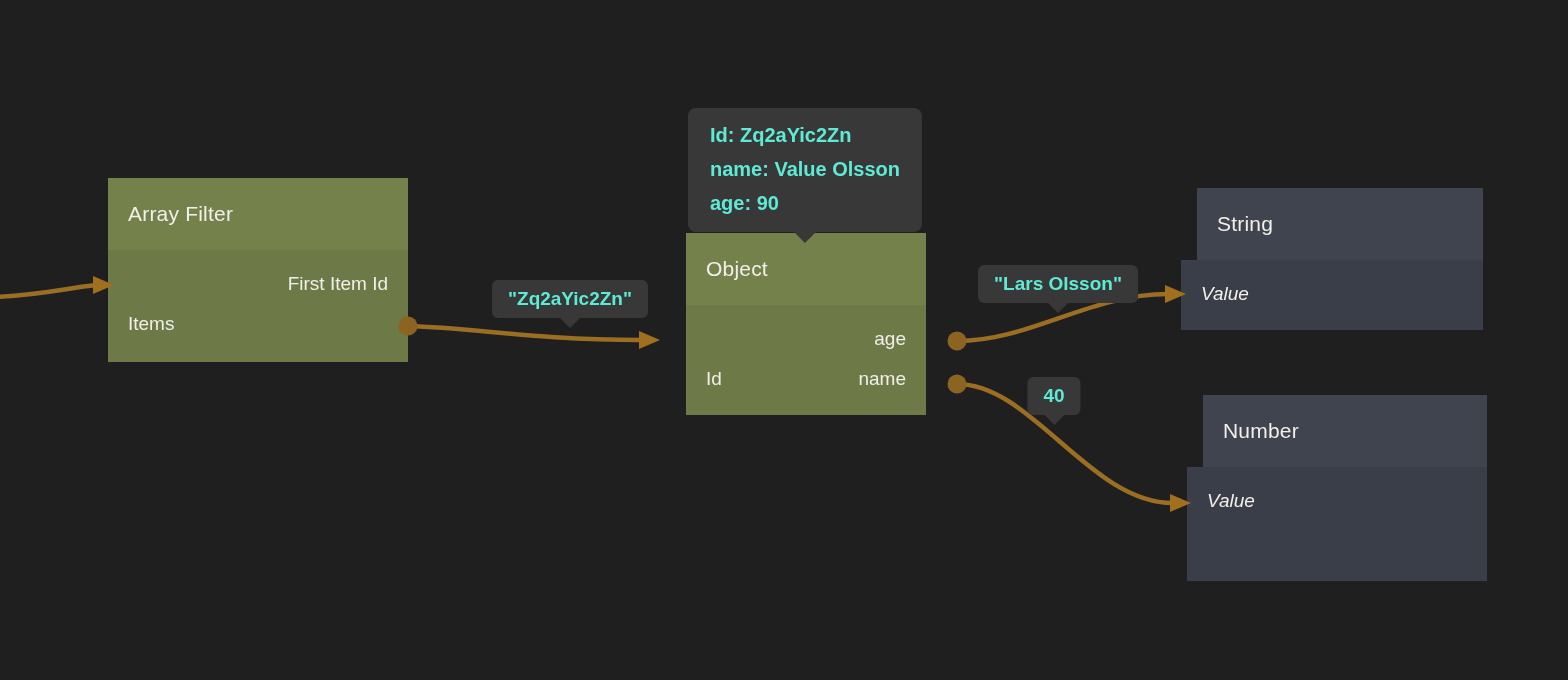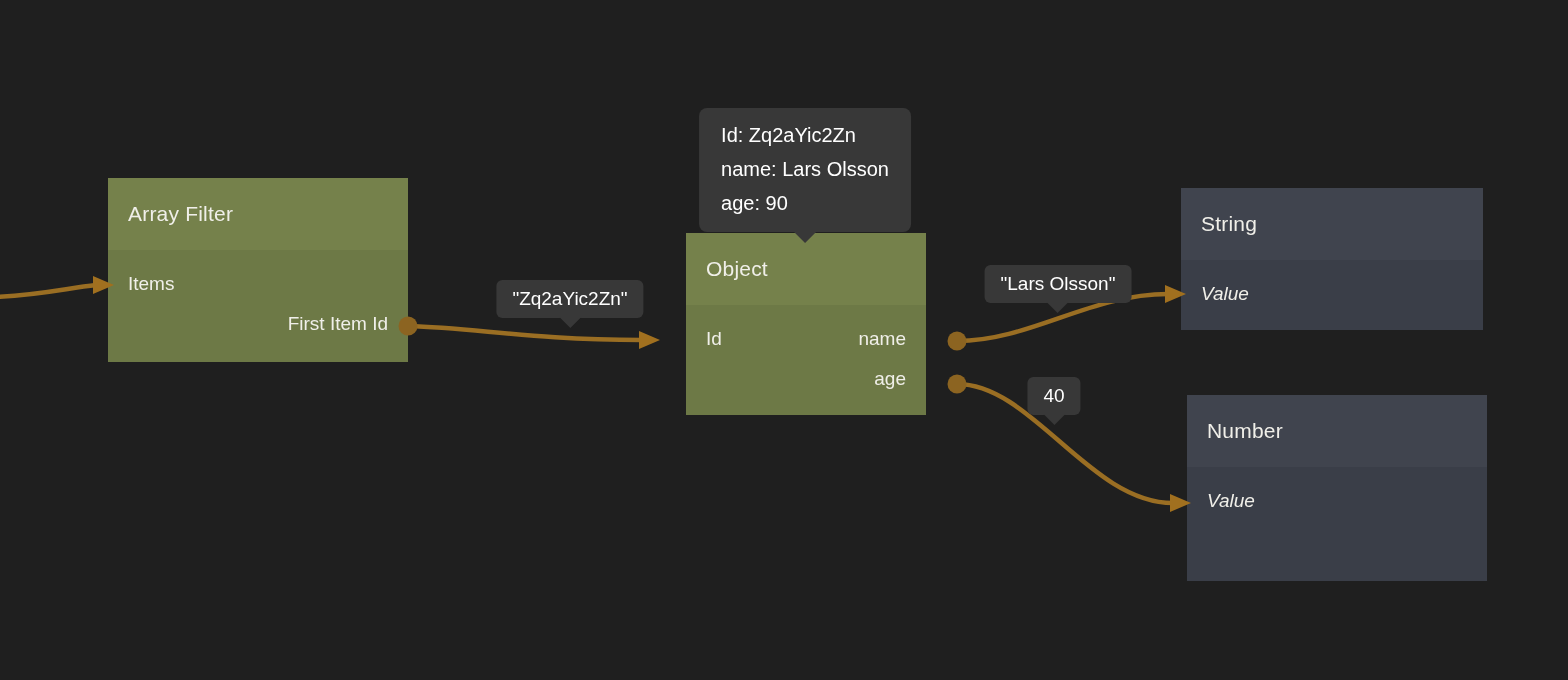--- a/index.html
+++ b/index.html
@@ -37,21 +37,21 @@
     padding:0 20px;
     font-size:21px;
     letter-spacing:.2px;
   }
   .node-body{
     flex:1;
     padding:14px 20px 0 20px;
   }
   .node.green .node-header{background:var(--green-header);}
   .node.green .node-body{background:var(--green-body);}
-  .node.dark .node-header{background:var(--dark-header);}
+  .node.dark .node-header{background:var(--dark-header);margin-left:16px;}
   .node.dark .node-body{background:var(--dark-body);font-style:italic;}
 
   .port-row{
     height:40px;
     display:flex;
     align-items:center;
     justify-content:space-between;
     font-size:19px;
   }
   .port-row.out-only{justify-content:flex-end;}
@@ -67,23 +67,24 @@
     fill:none;
     stroke:var(--edge);
     stroke-width:4.5;
   }
   svg.edges circle{fill:var(--port);}
   svg.edges polygon{fill:var(--arrow);}
 
   .edge-label, .node-tooltip{
     position:absolute;
     background:var(--tooltip-bg);
-    color:#ffffff;
+    color:#5eead4;
     z-index:3;
     transform:translateX(-50%);
+    font-weight:bold;
   }
   .edge-label{
     padding:8px 16px;
     border-radius:6px;
     font-size:19px;
     white-space:nowrap;
   }
   .edge-label::after, .node-tooltip::after{
     content:"";
     position:absolute;
@@ -106,40 +107,40 @@
 </head>
 <body>
 
 <div id="canvas">
 
   <div class="node green" style="left:108px;top:178px;width:300px;height:184px;">
     <div class="node-header">
       <span>Array Filter</span>
     </div>
     <div class="node-body">
+      <div class="port-row out-only">
+        <span class="port-label">First Item Id</span>
+      </div>
       <div class="port-row">
         <span class="port-label">Items</span>
-      </div>
-      <div class="port-row out-only">
-        <span class="port-label">First Item Id</span>
       </div>
     </div>
   </div>
 
   <div class="node green" style="left:654px;top:233px;width:240px;height:182px;margin-left:32px;">
     <div class="node-header">
       <span>Object</span>
     </div>
     <div class="node-body">
+      <div class="port-row out-only">
+        <span class="port-label">age</span>
+      </div>
       <div class="port-row">
         <span class="port-label">Id</span>
         <span class="port-label">name</span>
-      </div>
-      <div class="port-row out-only">
-        <span class="port-label">age</span>
       </div>
     </div>
   </div>
 
   <div class="node dark" style="left:1181px;top:188px;width:302px;height:142px;">
     <div class="node-header">
       <span>String</span>
     </div>
     <div class="node-body">
       <div class="port-row">
@@ -176,17 +177,17 @@
     <polygon points="1191,503 1170,494 1170,512"></polygon>
     <circle cx="957" cy="384" r="9.5"></circle>
   </svg>
 
   <div class="edge-label" style="left:570px;top:280px;">"Zq2aYic2Zn"</div>
   <div class="edge-label" style="left:1058px;top:265px;">"Lars Olsson"</div>
   <div class="edge-label" style="left:1054px;top:377px;">40</div>
 
   <div class="node-tooltip" style="left:805px;top:108px;">
     <div>Id: Zq2aYic2Zn</div>
-    <div>name: Lars Olsson</div>
+    <div>name: Value Olsson</div>
     <div>age: 90</div>
   </div>
 
 </div>
 
 </body></html>

